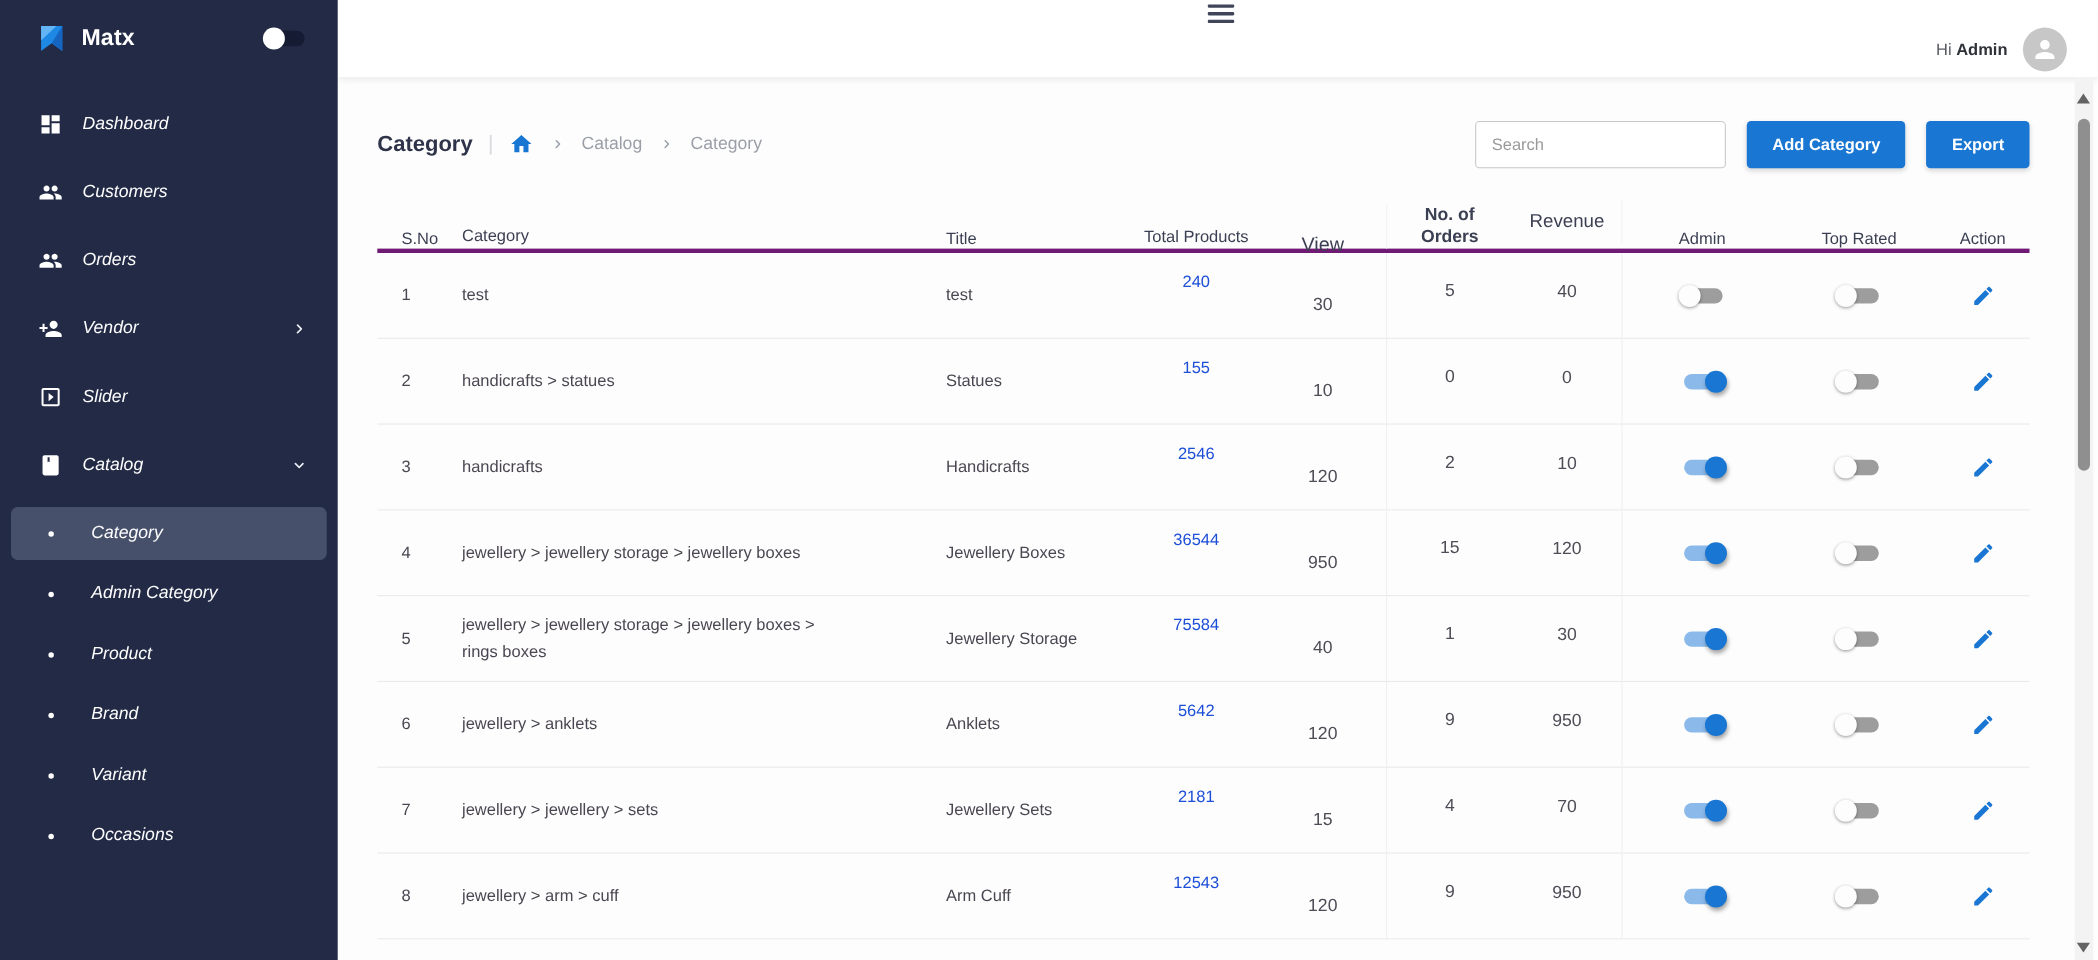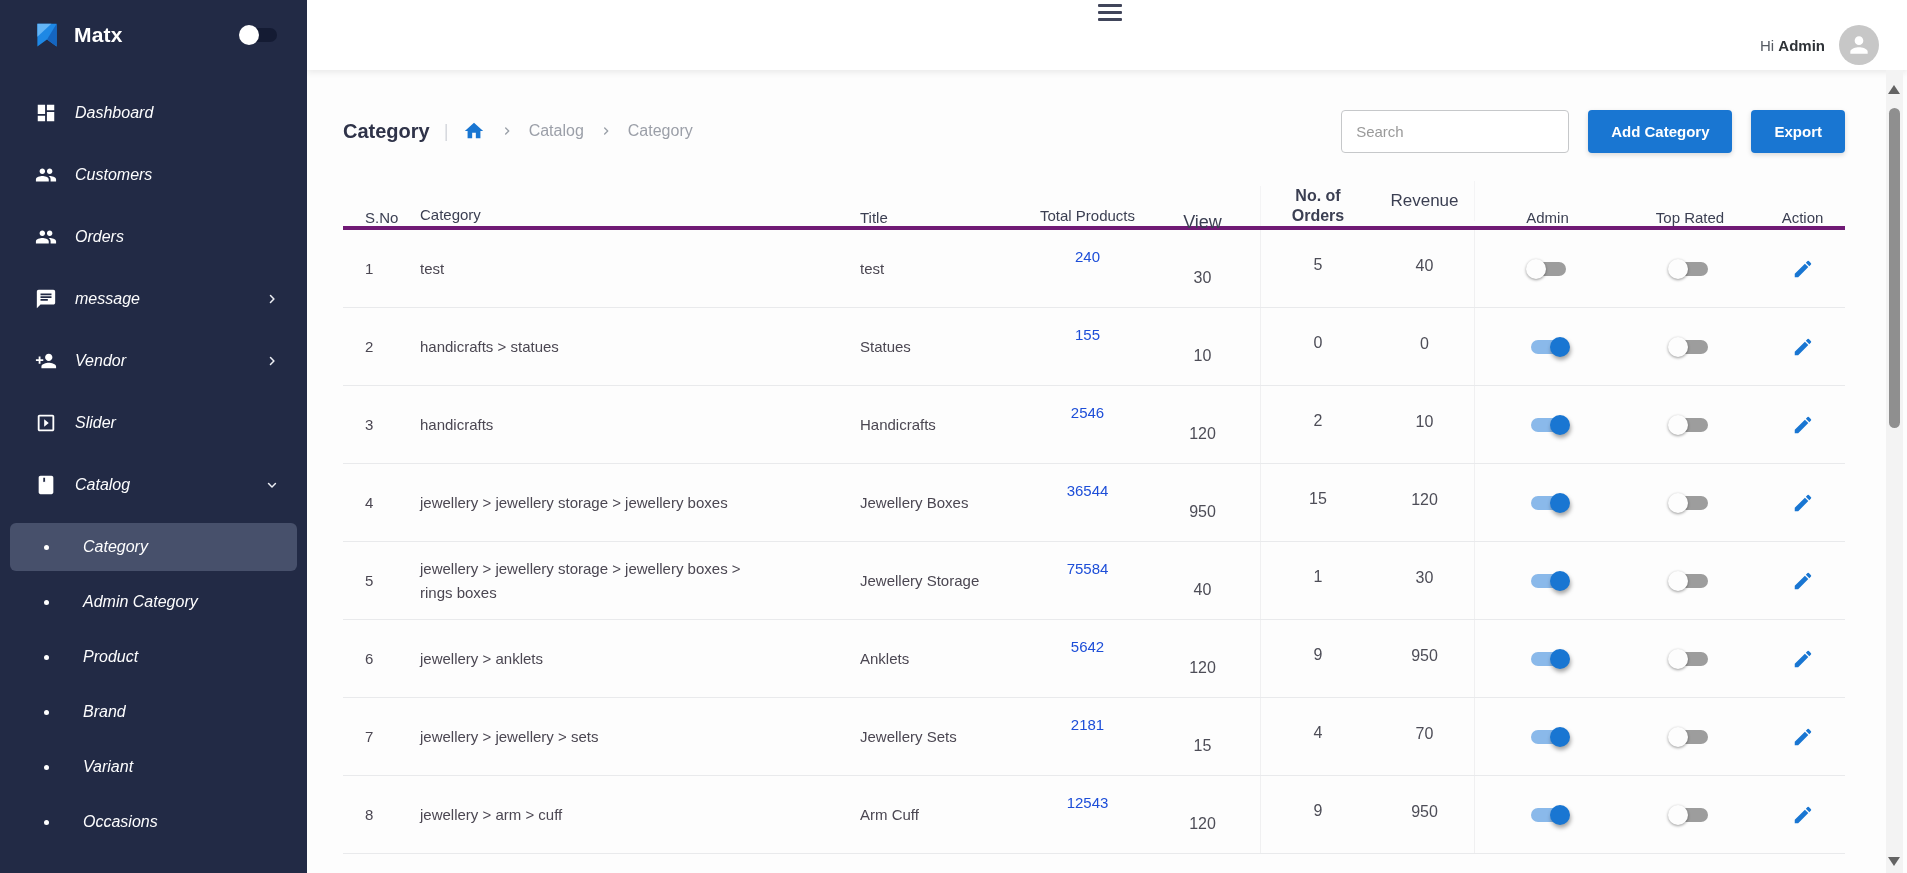--- a/index.html
+++ b/index.html
@@ -135,33 +135,20 @@
         <span class="ic">
           <svg viewBox="0 0 24 24">
             <path d="M16 11c1.66 0 2.99-1.34 2.99-3S17.66 5 16 5s-3 1.34-3 3 1.34 3 3 3zm-8 0c1.66 0 2.99-1.34 2.99-3S9.66 5 8 5 5 6.34 5 8s1.34 3 3 3zm0 2c-2.33 0-7 1.17-7 3.5V19h14v-2.5c0-2.33-4.67-3.5-7-3.5zm8 0c-.29 0-.62.02-.97.05 1.16.84 1.97 1.97 1.97 3.45V19h6v-2.5c0-2.33-4.67-3.5-7-3.5z"></path>
           </svg>
         </span>
         <span>Orders</span>
       </div>
       <div class="side-item">
         <span class="ic">
           <svg viewBox="0 0 24 24">
-            <path d="M20 2H4c-1.1 0-2 .9-2 2v18l4-4h14c1.1 0 2-.9 2-2V4c0-1.1-.9-2-2-2zM6 9h12v2H6V9zm8 5H6v-2h8v2zm4-6H6V6h12v2z"></path>
-          </svg>
-        </span>
-        <span>message</span>
-        <span class="chev ">
-          <svg viewBox="0 0 24 24">
-            <path d="M9.29 6.71a1 1 0 0 0 0 1.41L13.17 12l-3.88 3.88a1 1 0 1 0 1.41 1.41l4.59-4.59a1 1 0 0 0 0-1.41L10.7 6.7a1 1 0 0 0-1.41.01z"></path>
-          </svg>
-        </span>
-      </div>
-      <div class="side-item">
-        <span class="ic">
-          <svg viewBox="0 0 24 24">
             <path d="M15 12c2.21 0 4-1.79 4-4s-1.79-4-4-4-4 1.79-4 4 1.79 4 4 4zm-9-2V7H4v3H1v2h3v3h2v-3h3v-2H6zm9 4c-2.67 0-8 1.34-8 4v2h16v-2c0-2.66-5.33-4-8-4z"></path>
           </svg>
         </span>
         <span>Vendor</span>
         <span class="chev ">
           <svg viewBox="0 0 24 24">
             <path d="M9.29 6.71a1 1 0 0 0 0 1.41L13.17 12l-3.88 3.88a1 1 0 1 0 1.41 1.41l4.59-4.59a1 1 0 0 0 0-1.41L10.7 6.7a1 1 0 0 0-1.41.01z"></path>
           </svg>
         </span>
       </div>

